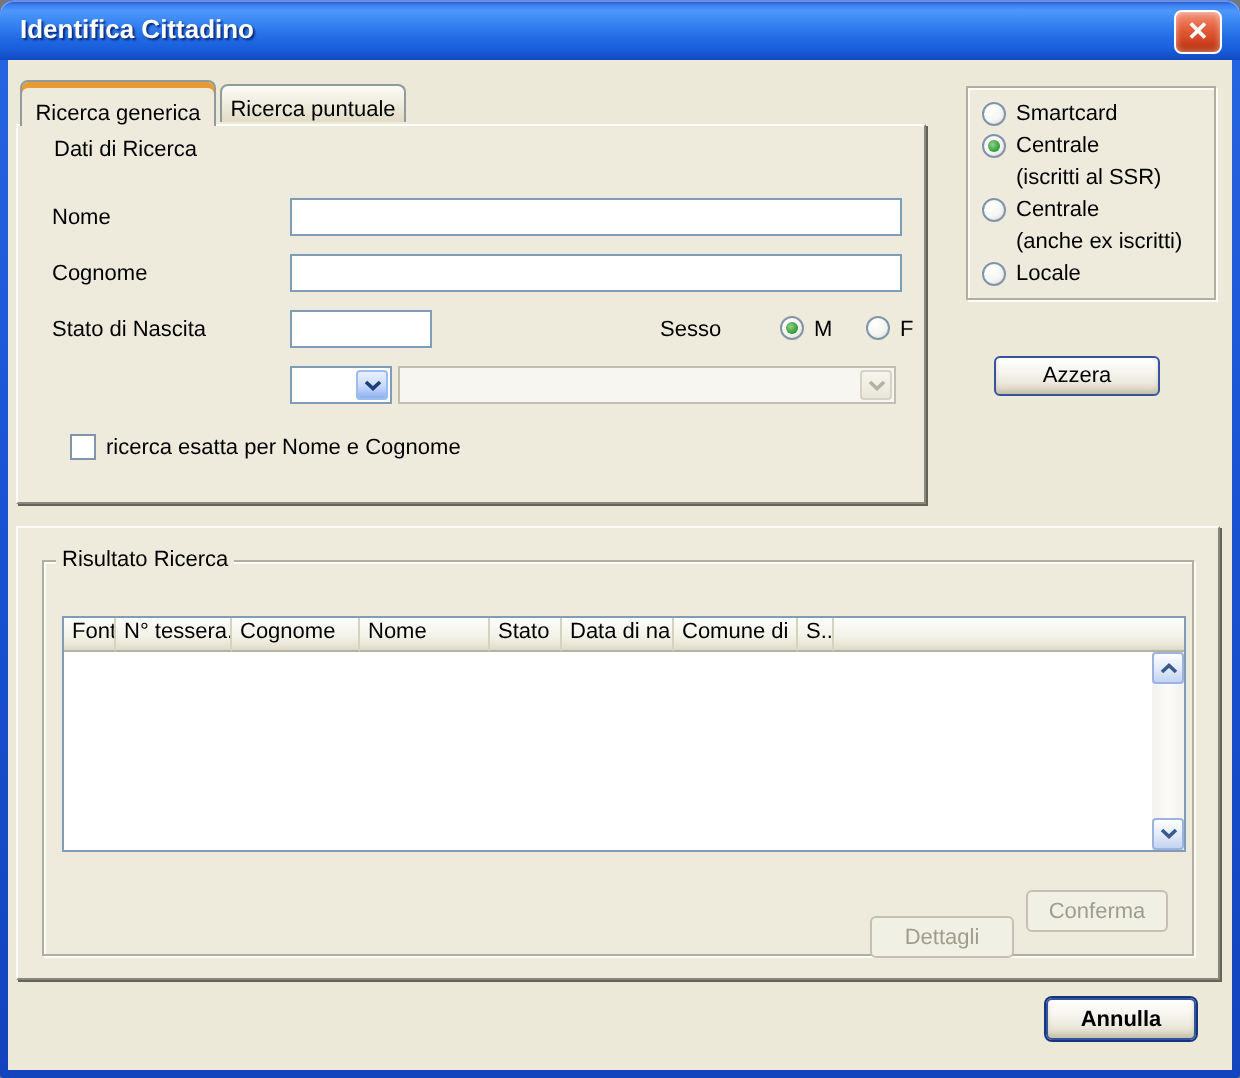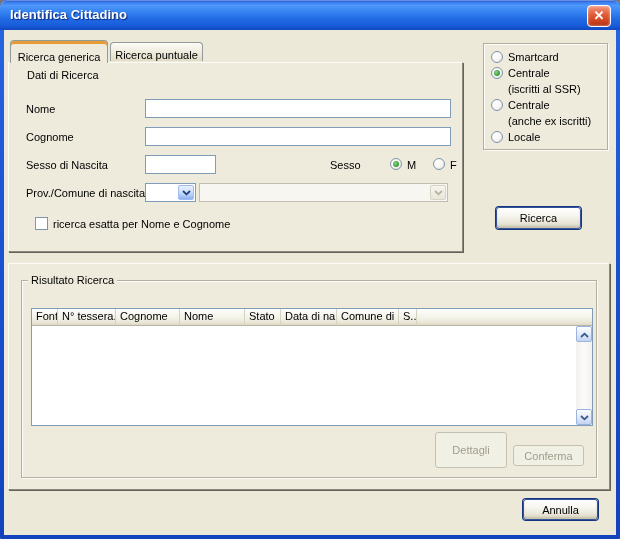--- a/index.html
+++ b/index.html
@@ -171,30 +171,29 @@
 
   <div class="groupbox" style="left:16px; top:75px; width:440px; height:162px;"></div>
   <div class="group-label" style="left:24px; top:69px;">Dati di Ricerca</div>
 
   <div class="lbl" style="left:26px; top:103px; z-index:4;">Nome</div>
   <input class="txt" style="left: 145px; top: 99px; width: 306px; z-index: 4;" value="">
 
   <div class="lbl" style="left:26px; top:131px; z-index:4;">Cognome</div>
   <input class="txt" style="left: 145px; top: 127px; width: 306px; z-index: 4;" value="">
 
-  <div class="lbl" style="left:26px; top:159px; z-index:4;">Sesso di Nascita</div>
+  <div class="lbl" style="left:26px; top:159px; z-index:4;">Stato di Nascita</div>
   <input class="txt" style="left: 145px; top: 155px; width: 71px; z-index: 4;" value="">
 
   <div class="lbl" style="left:330px; top:159px; z-index:4;">Sesso</div>
   <div class="radio sel" style="left:390px; top:158px; z-index:4;"></div>
   <div class="lbl" style="left:407px; top:159px; z-index:4;">M</div>
   <div class="radio" style="left:433px; top:158px; z-index:4;"></div>
   <div class="lbl" style="left:450px; top:159px; z-index:4;">F</div>
 
-  <div class="lbl" style="left:26px; top:187px; z-index:4;">Prov./Comune di nascita</div>
   <div class="combo" style="left:145px; top:183px; width:51px; z-index:4;">
     <span class="field"></span>
     <span class="cbtn">
       <svg width="9" height="6" viewBox="0 0 9 6">
           <path d="M1 1 L4.5 4.3 L8 1" fill="none" stroke="#1f3f7a" stroke-width="1.8"></path>
         </svg>
     </span>
   </div>
   <div class="combo disabled" style="left:199px; top:183px; width:249px; z-index:4;">
     <span class="field"></span>
@@ -217,21 +216,21 @@
   <div class="lbl" style="left:508px; top:67px; z-index:4;">Centrale</div>
   <div class="lbl" style="left:508px; top:83px; z-index:4;">(iscritti al SSR)</div>
 
   <div class="radio" style="left:491px; top:99px; z-index:4;"></div>
   <div class="lbl" style="left:508px; top:99px; z-index:4;">Centrale</div>
   <div class="lbl" style="left:508px; top:115px; z-index:4;">(anche ex iscritti)</div>
 
   <div class="radio" style="left:491px; top:131px; z-index:4;"></div>
   <div class="lbl" style="left:508px; top:131px; z-index:4;">Locale</div>
 
-  <button class="btn-xp default" style="left:496px; top:207px; width:85px; height:22px;">Ricerca</button>
+  <button class="btn-xp" style="left:497px; top:178px; width:83px; height:20px;">Azzera</button>
 
   <div class="panel results-panel"></div>
   <div class="groupbox" style="left:21px; top:280px; width:576px; height:198px;"></div>
   <div class="group-label" style="left:28px; top:274px;">Risultato Ricerca</div>
 
   <div class="table">
     <div class="thead">
       <div class="th" style="width:26px;">Fonte</div>
       <div class="th" style="width:58px;">N° tessera...</div>
       <div class="th" style="width:64px;">Cognome</div>
@@ -254,18 +253,18 @@
       <div class="sbtn down">
         <span>
           <svg width="9" height="6" viewBox="0 0 9 6">
               <path d="M1 1 L4.5 4.3 L8 1" fill="none" stroke="#3a5a8c" stroke-width="1.8"></path>
             </svg>
         </span>
       </div>
     </div>
   </div>
 
-  <button class="btn-xp disabled" style="left:435px; top:432px; width:72px; height:36px;">Dettagli</button>
+  <button class="btn-xp disabled" style="left:435px; top:458px; width:72px; height:21px;">Dettagli</button>
   <button class="btn-xp disabled" style="left:513px; top:445px; width:71px; height:21px;">Conferma</button>
 
-  <button class="btn-xp default" style="left:523px; top:499px; width:75px; height:21px;">Annulla</button>
+  <button class="btn-xp default" style="left:523px; top:499px; width:75px; height:21px;font-weight:bold;">Annulla</button>
 
 </div>
 
 </body></html>

